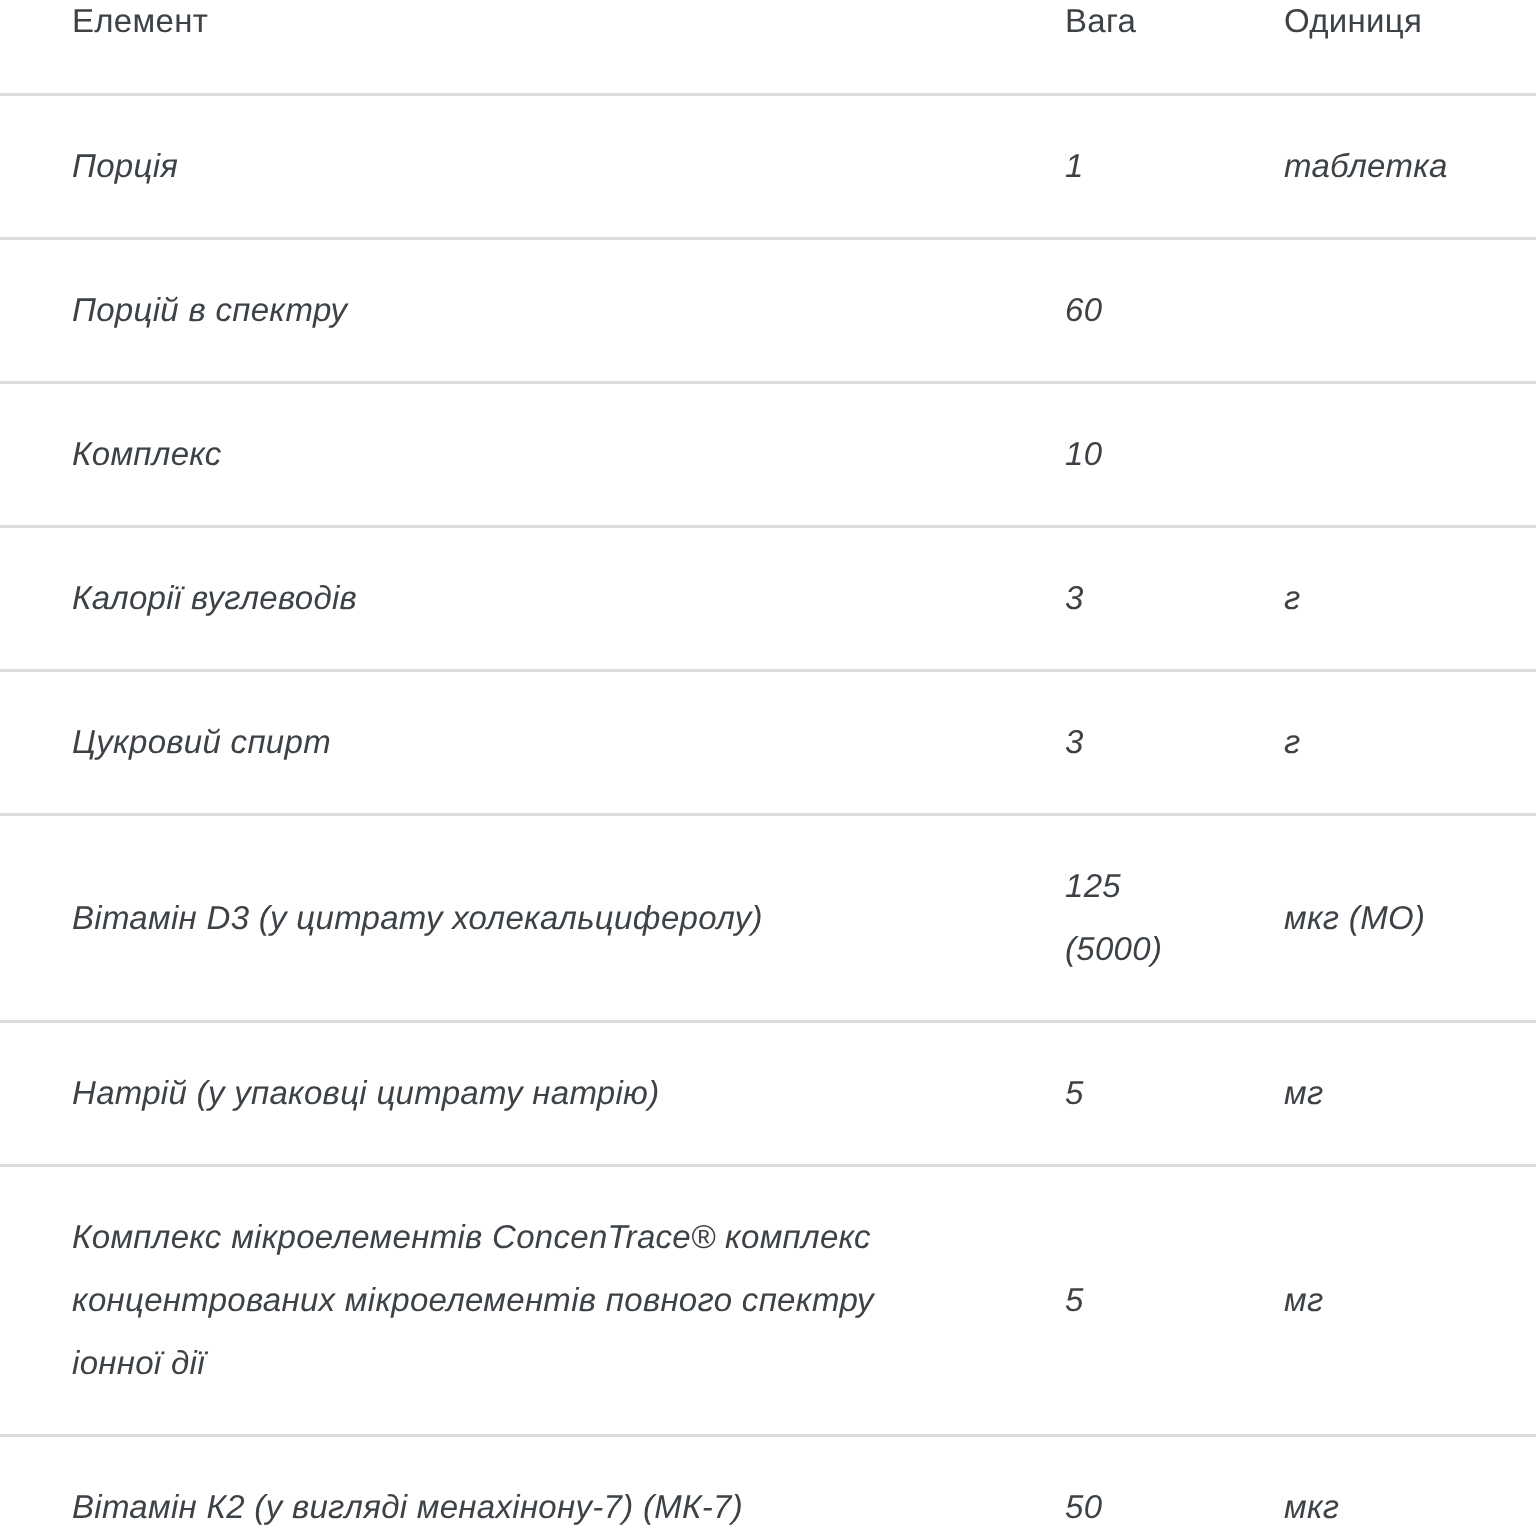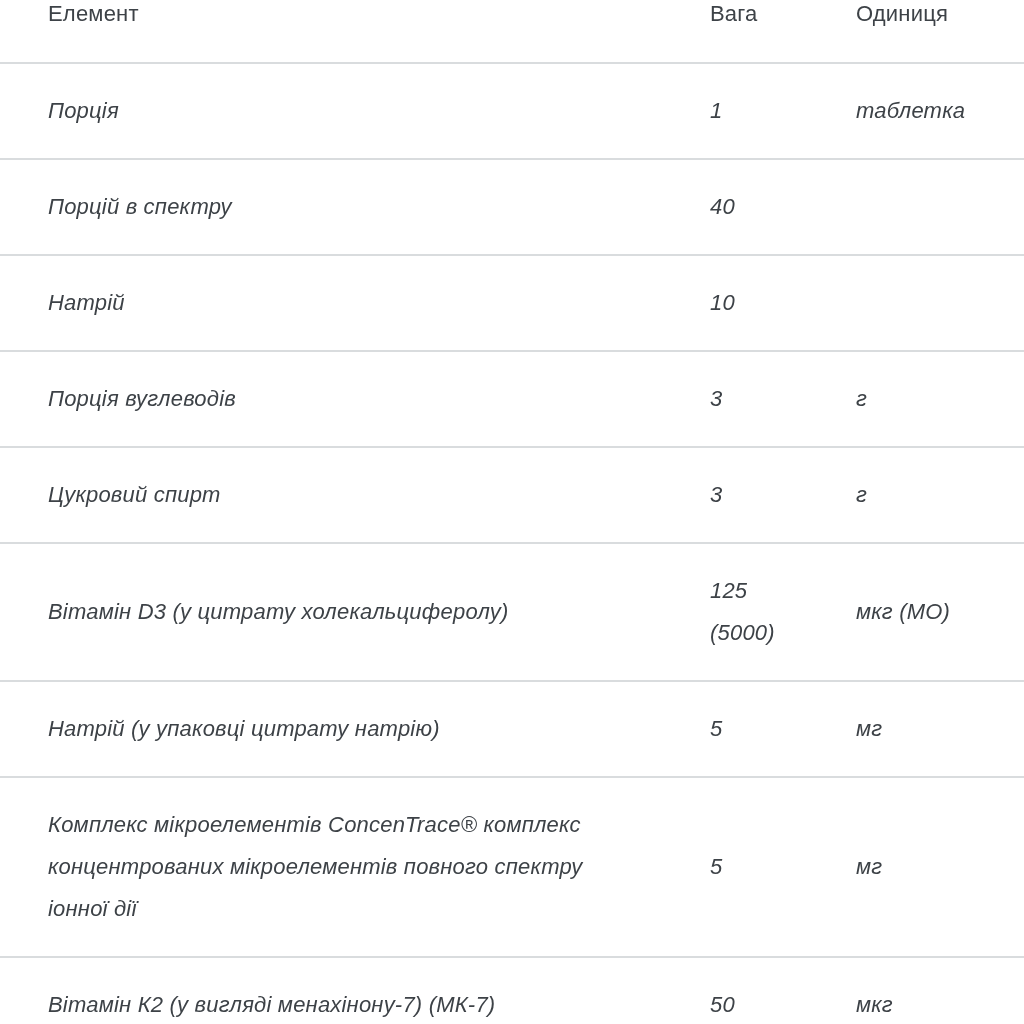--- a/index.html
+++ b/index.html
@@ -61,30 +61,30 @@
       </tr>
     </thead>
     <tbody>
       <tr>
         <td class="cell-element">Порція</td>
         <td class="cell-weight">1</td>
         <td class="cell-unit">таблетка</td>
       </tr>
       <tr>
         <td class="cell-element">Порцій в спектру</td>
-        <td class="cell-weight">40</td>
+        <td class="cell-weight">60</td>
         <td class="cell-unit"></td>
       </tr>
       <tr>
-        <td class="cell-element">Натрій</td>
+        <td class="cell-element">Комплекс</td>
         <td class="cell-weight">10</td>
         <td class="cell-unit"></td>
       </tr>
       <tr>
-        <td class="cell-element">Порція вуглеводів</td>
+        <td class="cell-element">Калорії вуглеводів</td>
         <td class="cell-weight">3</td>
         <td class="cell-unit">г</td>
       </tr>
       <tr>
         <td class="cell-element">Цукровий спирт</td>
         <td class="cell-weight">3</td>
         <td class="cell-unit">г</td>
       </tr>
       <tr>
         <td class="cell-element">Вітамін D3 (у цитрату холекальциферолу)</td>

